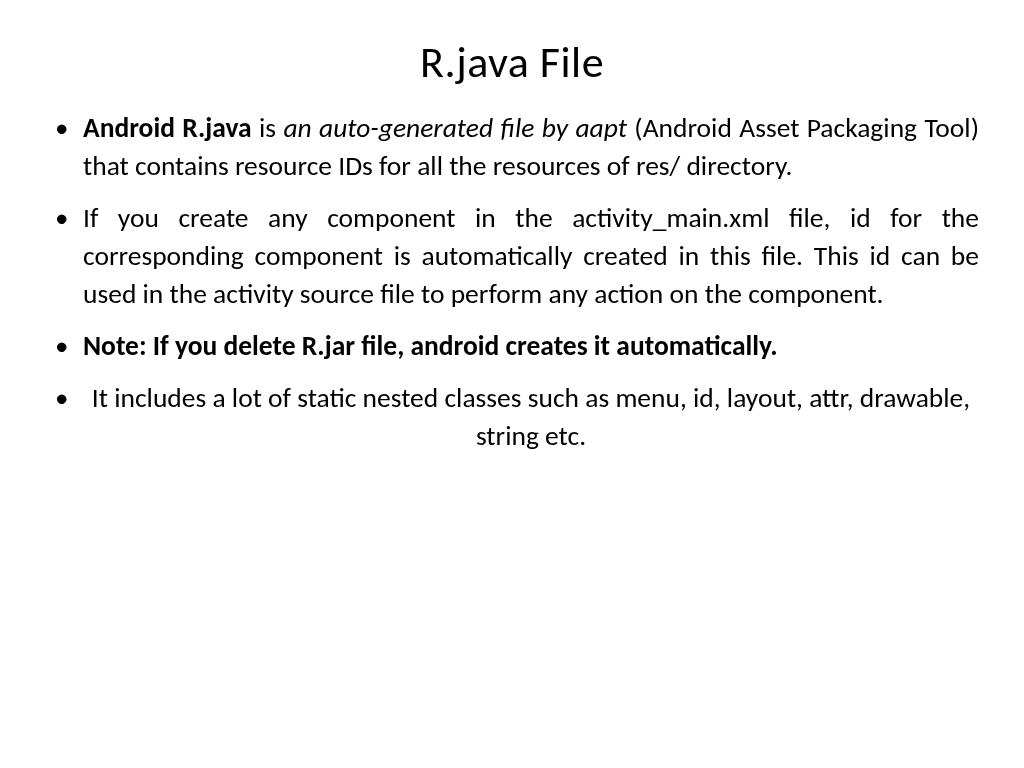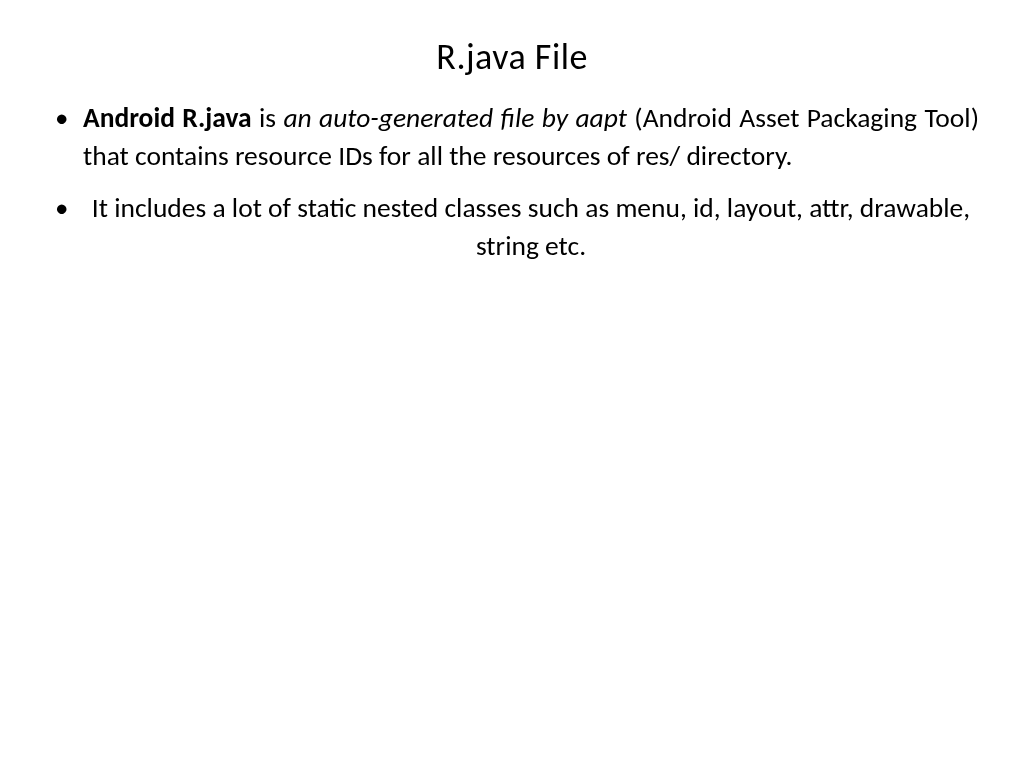--- a/index.html
+++ b/index.html
@@ -11,21 +11,21 @@
       width: 1024px;
       height: 768px;
       background: #ffffff;
       font-family: Calibri, 'Segoe UI', Arial, sans-serif;
       color: #000000;
       padding: 35px 45px;
       overflow: hidden;
     }
     .title {
       text-align: center;
-      font-size: 36px;
+      font-size: 44px;
       font-weight: 400;
       margin-bottom: 20px;
       letter-spacing: 0.5px;
     }
     ul {
       list-style: none;
       padding-left: 0;
     }
     li {
       position: relative;
@@ -54,14 +54,16 @@
       margin-top: 16px;
     }
   </style>
 </head>
 <body>
 
 <h1 class="title">R.java File</h1>
 
 <ul>
   <li><span class="bold">Android R.java</span><span> is </span><span class="italic">an auto-generated file by aapt</span><span> (Android Asset Packaging Tool) that contains resource IDs for all the resources of res/ directory.</span></li>
+  <li>If you create any component in the activity_main.xml file, id for the corresponding component is automatically created in this file. This id can be used in the activity source file to perform any action on the component.</li>
+  <li><span class="bold">Note: If you delete R.jar file, android creates it automatically.</span></li>
   <li class="no-justify">It includes a lot of static nested classes such as menu, id, layout, attr, drawable, string etc.</li>
 </ul>
 
 </body></html>

